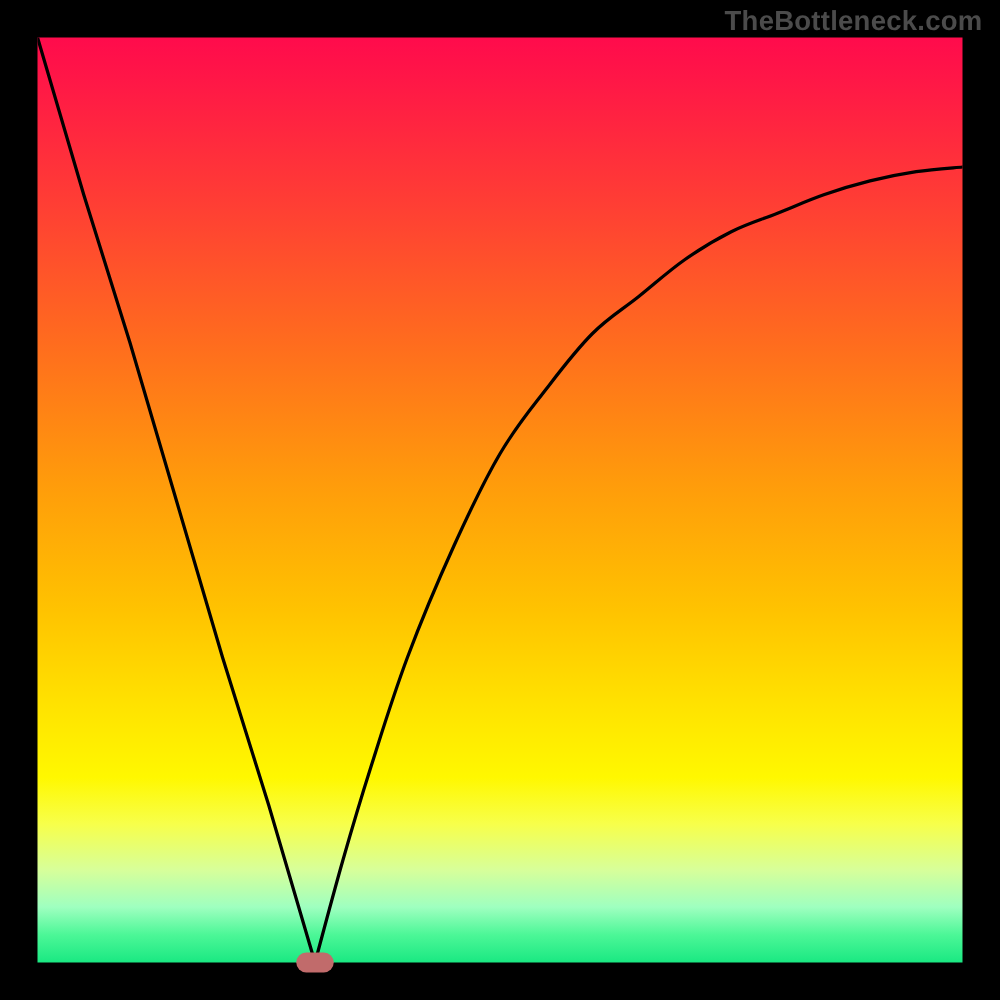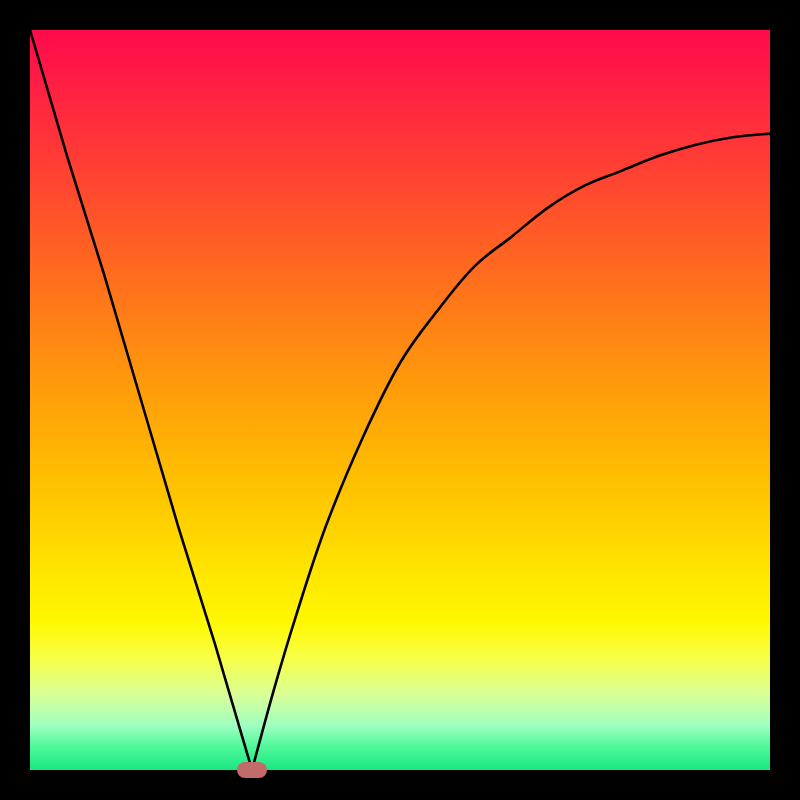--- a/index.html
+++ b/index.html
@@ -63,20 +63,21 @@
     height: 16px;
     border-radius: 8px / 8px;
     background: #c16b6b;
     transform: translate(-50%, -50%);
   }
 </style>
 </head>
 <body>
 
 <div class="frame">
+  <div class="attrib">TheBottleneck.com</div>
 
   <div class="plot-area">
     <svg class="curve-layer" viewBox="0 0 740 740" preserveAspectRatio="none">
       <path fill="none" stroke="#000" stroke-width="2.6" stroke-linecap="round" d="M 0 0 L 37 125.80000000000007 L 74 244.2 L 111 370 L 148 495.79999999999995 L 185 614.2 L 222 740"></path>
       <path fill="none" stroke="#000" stroke-width="2.6" stroke-linecap="round" d="M 222 740 C 226.00 725.35, 236.21 686.57, 244.20 658.60 C 252.19 630.63, 257.08 613.90, 266.40 584.60 C 275.72 555.30, 284.01 527.77, 296.00 495.80 C 307.99 463.83, 319.68 436.30, 333.00 407.00 C 346.32 377.70, 356.68 355.64, 370.00 333.00 C 383.32 310.36, 393.68 298.52, 407.00 281.20 C 420.32 263.88, 430.68 250.12, 444.00 236.80 C 457.32 223.48, 467.68 217.86, 481.00 207.20 C 494.32 196.54, 504.68 186.92, 518.00 177.60 C 531.32 168.28, 541.68 162.06, 555.00 155.40 C 568.32 148.74, 578.68 145.93, 592.00 140.60 C 605.32 135.27, 615.68 130.46, 629.00 125.80 C 642.32 121.14, 652.68 118.03, 666.00 114.70 C 679.32 111.37, 689.68 109.30, 703.00 107.30 C 716.32 105.30, 733.34 104.27, 740.00 103.60"></path>
     </svg>
     <div class="marker" style="left: 222px; top: 740px; background: rgb(193, 107, 107);"></div>
   </div>
 </div>
 

